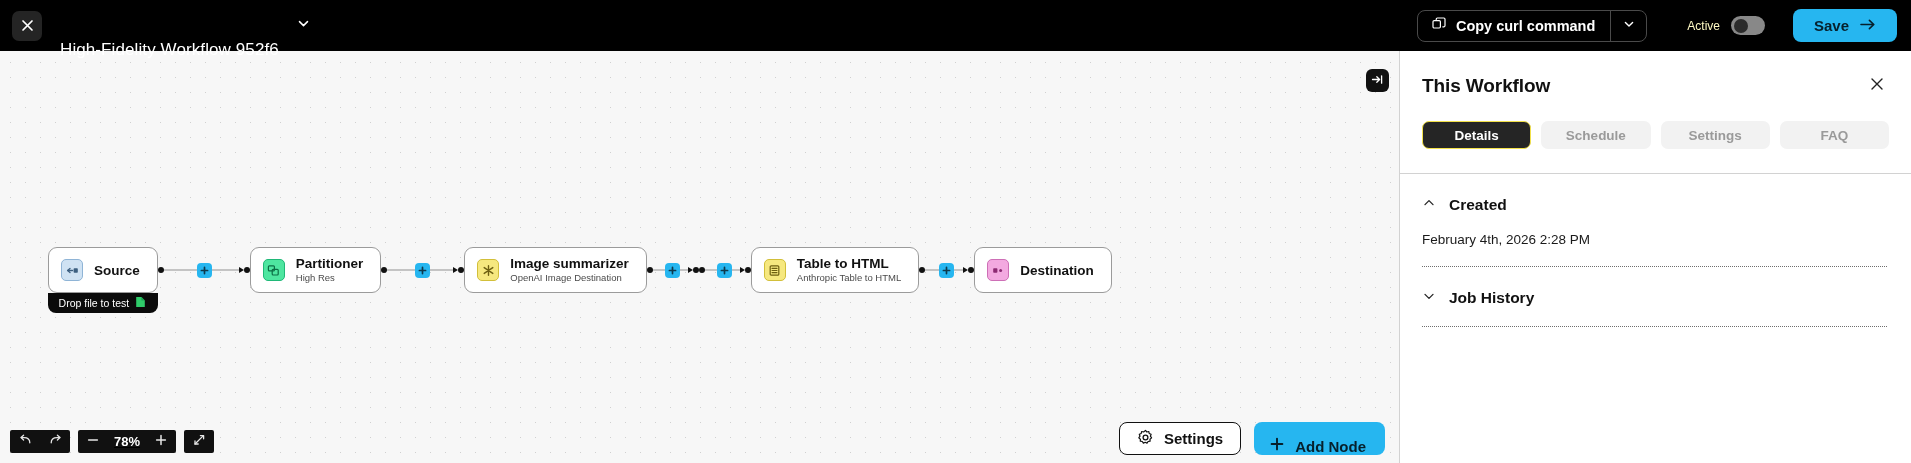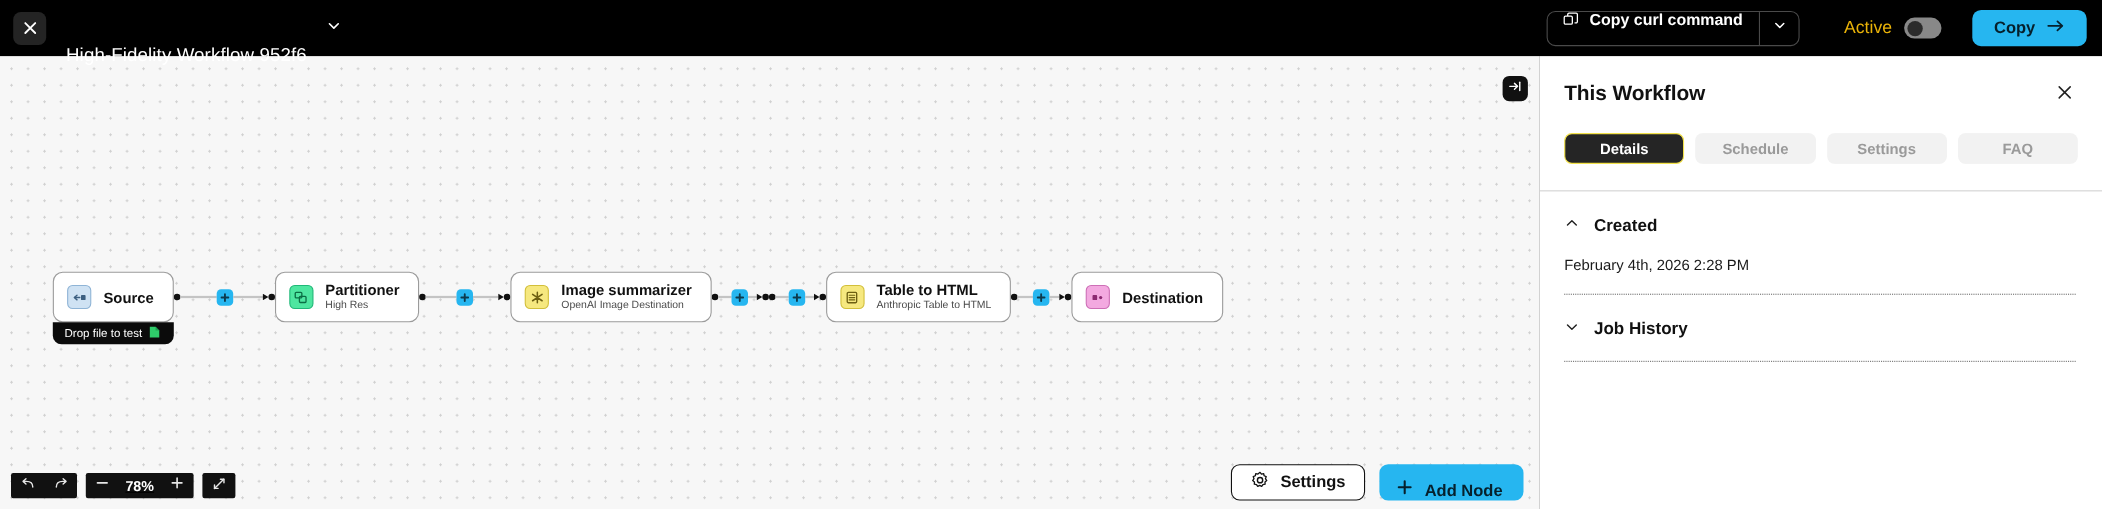--- a/index.html
+++ b/index.html
@@ -63,42 +63,42 @@
   .curl-group {
     display: flex;
     align-items: stretch;
     border: 1px solid #4a4a4a;
     border-radius: 8px;
     height: 32px;
     overflow: hidden;
     background: #000;
   }
   .curl-btn {
-    display: flex; gap: 10px;
+    display: flex; align-items: center; gap: 10px;
     padding: 0 15px 0 14px;
     color: #fff;
     font-size: 14.5px;
     font-weight: 600;
     cursor: pointer;
     white-space: nowrap;
   }
   .curl-caret {
     width: 36px;
     border-left: 1px solid #4a4a4a;
     display: flex; align-items: center; justify-content: center;
     cursor: pointer;
   }
 
   .active-wrap {
     display: flex; align-items: center; gap: 11px;
     margin-left: 40px;
   }
   .active-label {
-    color: #eab308;
-    font-size: 16px;
+    color: #fef9c3;
+    font-size: 12px;
     font-weight: 400;
     white-space: nowrap;
   }
   .toggle {
     width: 34px; height: 19px;
     border-radius: 10px;
     background: #888888;
     position: relative;
     cursor: pointer;
     flex: 0 0 auto;
@@ -447,21 +447,21 @@
     </div>
 
     <div class="active-wrap">
       <div class="active-label">Active</div>
       <div class="toggle">
         <div class="knob"></div>
       </div>
     </div>
 
     <div class="save-btn">
-      <span>Copy</span>
+      <span>Save</span>
       <span>
         <svg width="16" height="13" viewBox="0 0 16 13">
           <path d="M1 6.5 H13.6 M9.4 2.4 L13.8 6.5 L9.4 10.6" stroke="#06202c" stroke-width="1.6" fill="none" stroke-linecap="round" stroke-linejoin="round"></path>
         </svg>
       </span>
     </div>
   </div>
 
   <div class="body-row">
 

